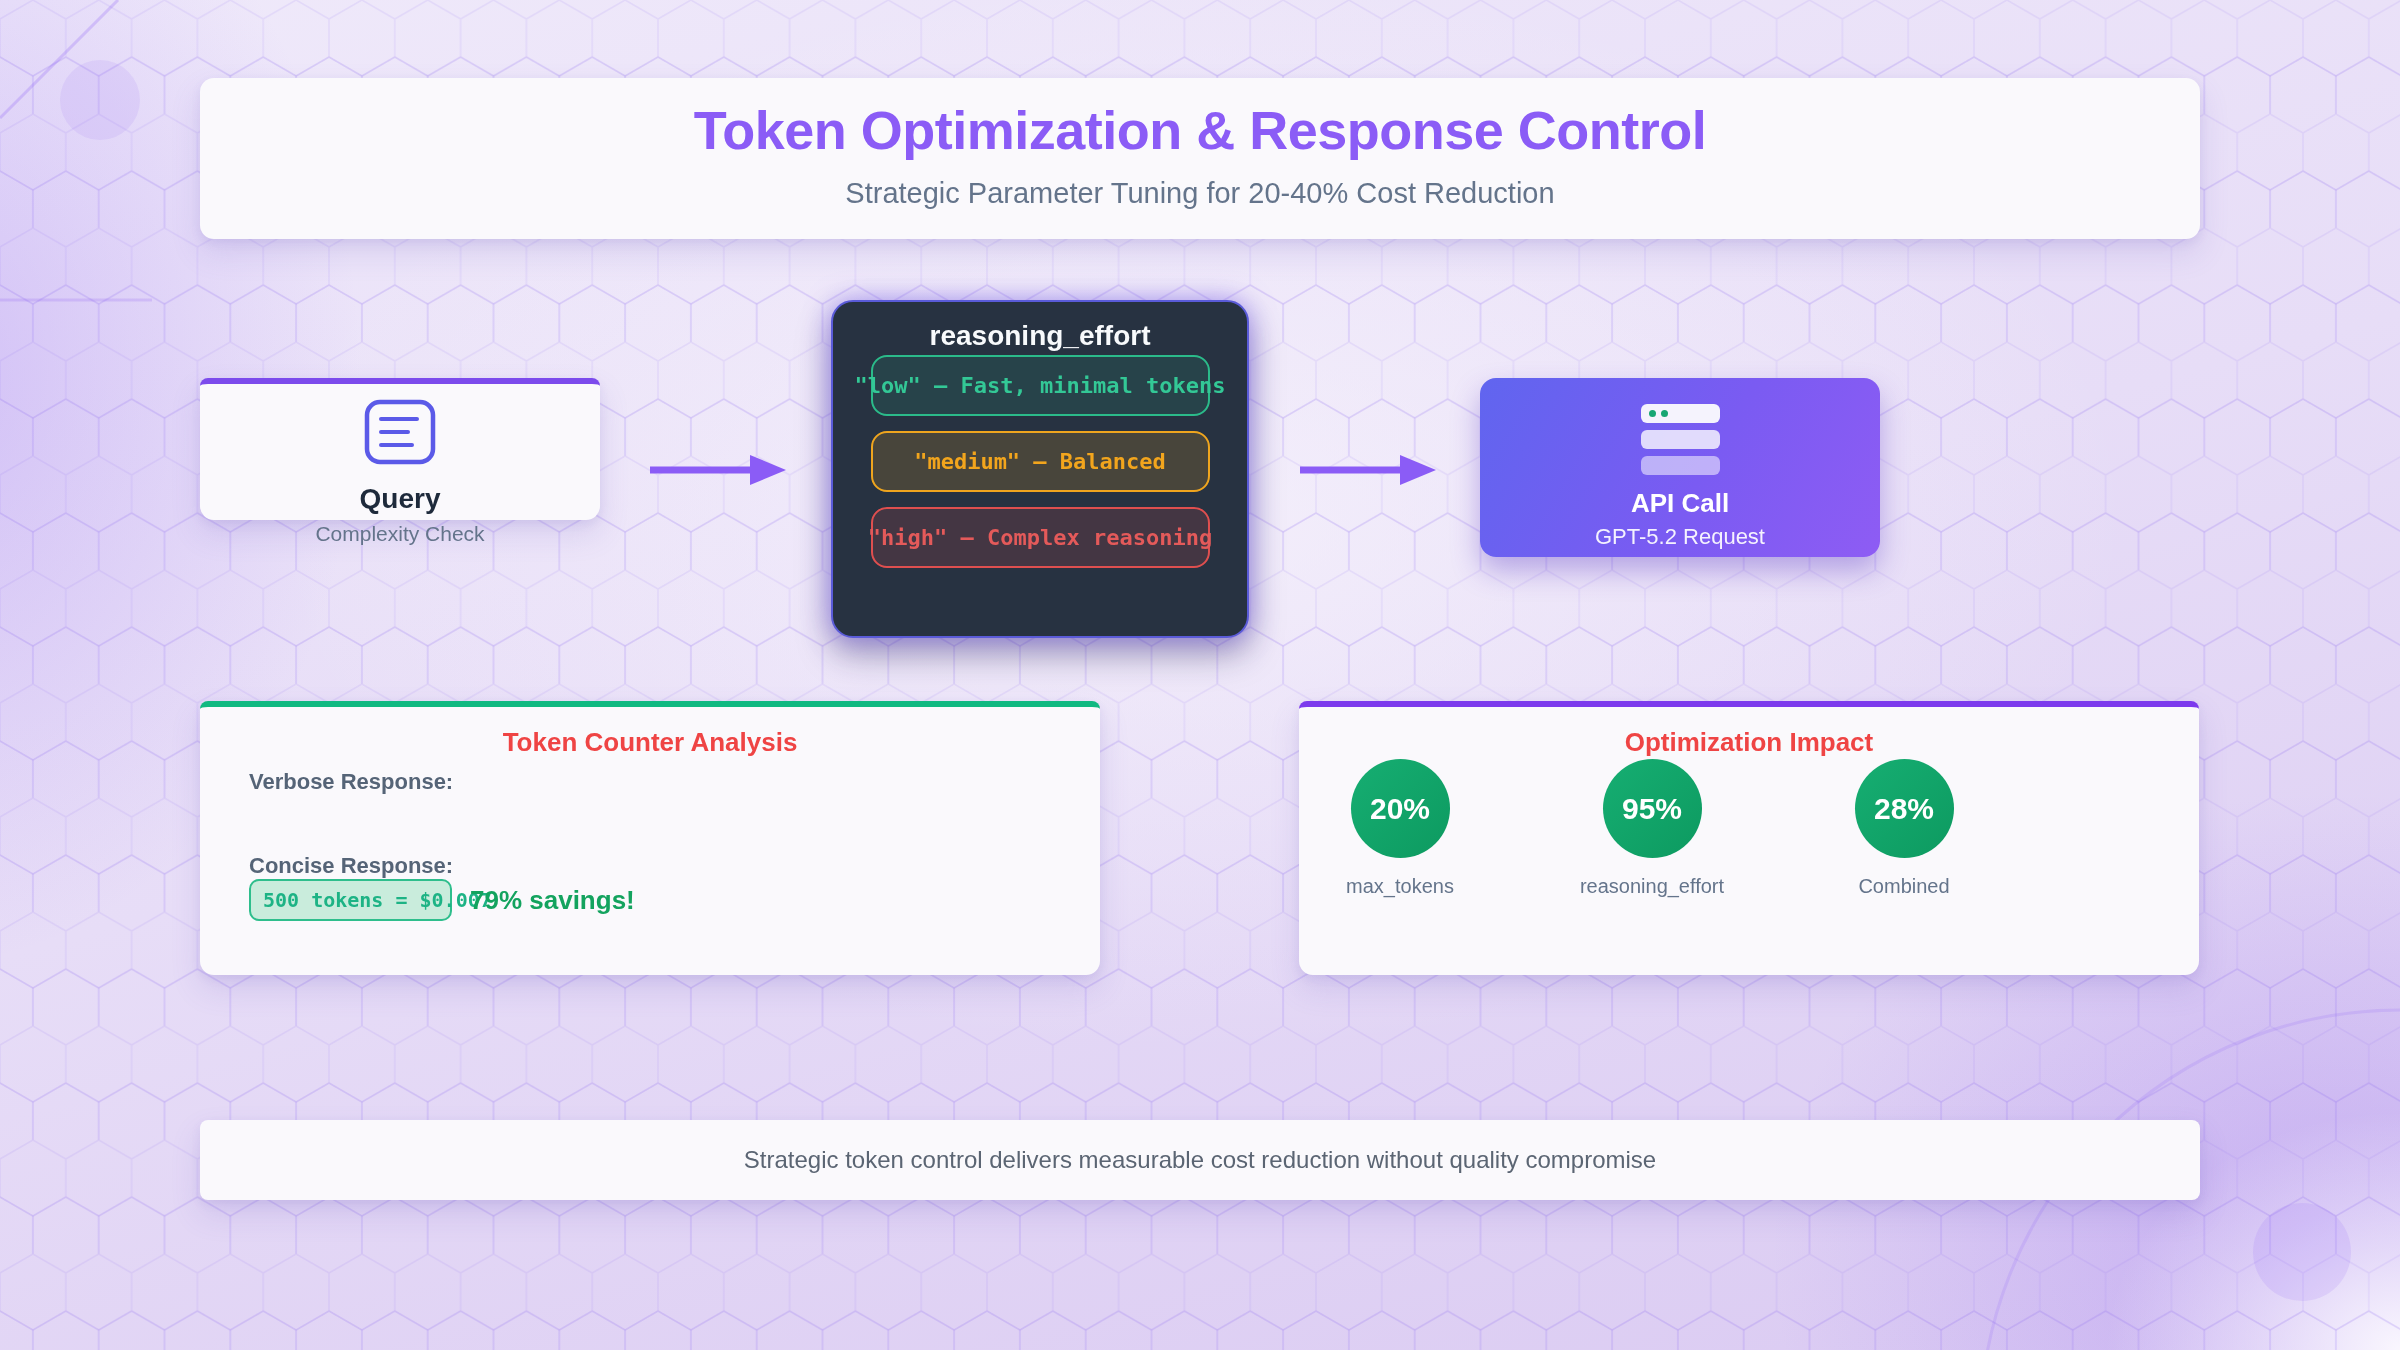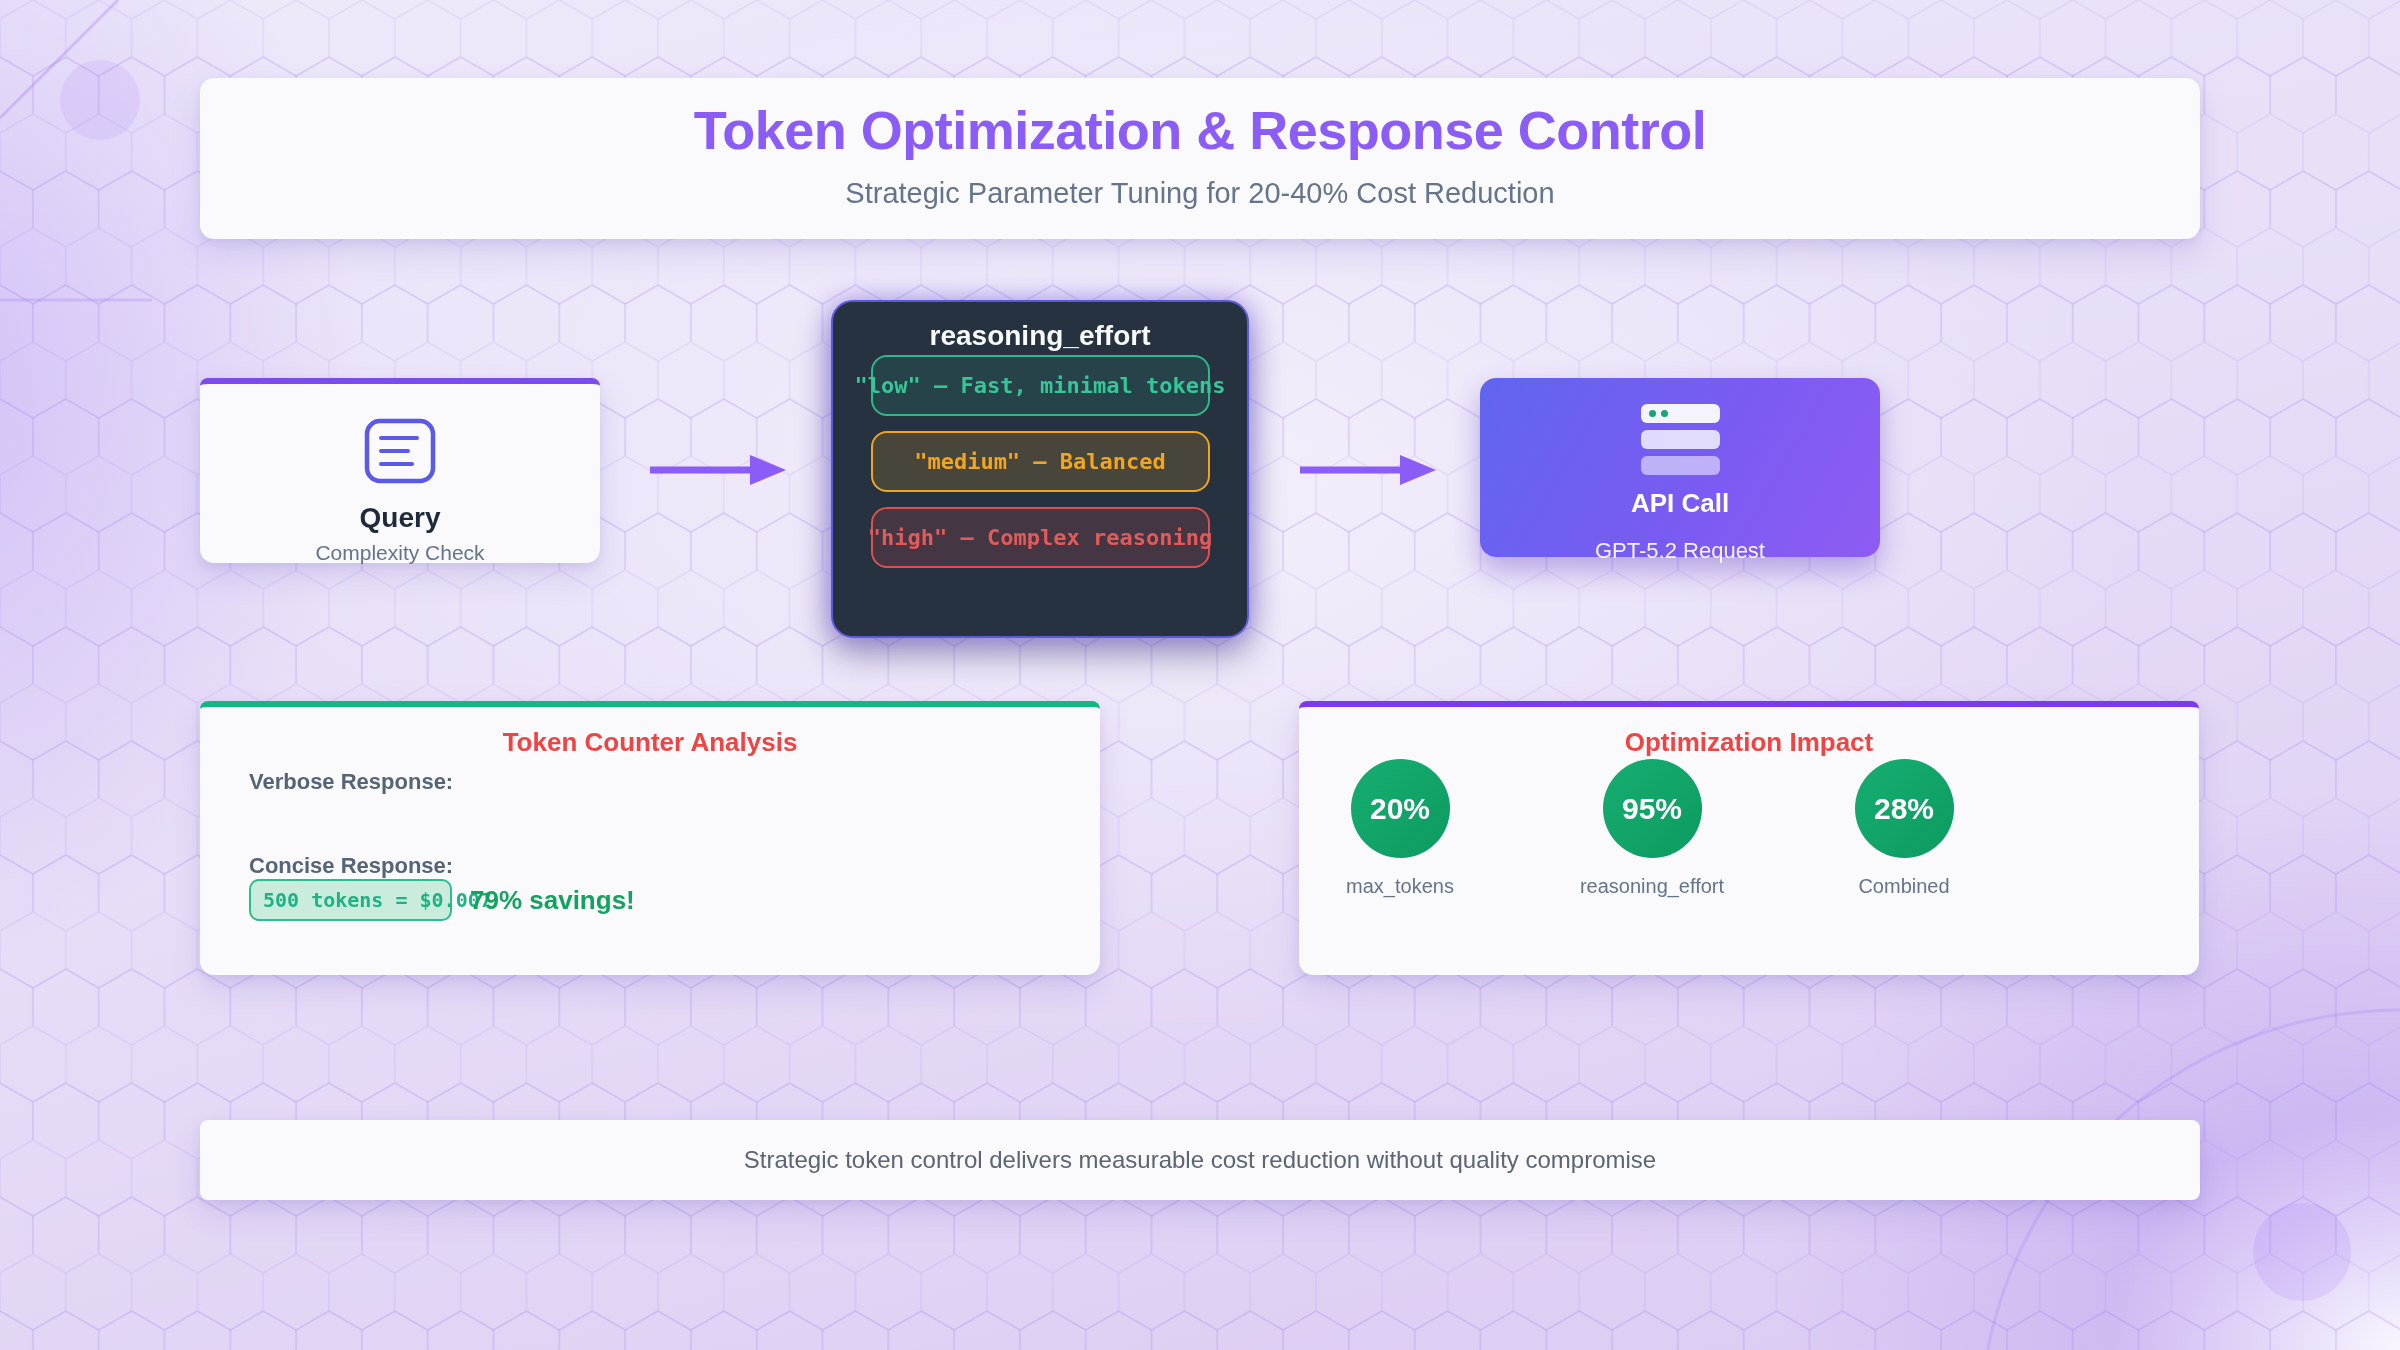--- a/index.html
+++ b/index.html
@@ -26,23 +26,23 @@
   }
 
   
   .header-card { left: 200px; top: 78px; width: 2000px; height: 161px; text-align: center; padding-top: 21px; }
   .header-title { font-size: 54px; font-weight: bold; color: #8B5CF6; line-height: 62px; letter-spacing: -0.5px; }
   .header-subtitle { font-size: 29px; color: #64748B; line-height: 34px; margin-top: 15px; }
 
   
   .node-card { text-align: center; }
   .query-card {
-    left: 200px; top: 378px; width: 400px; height: 185px;
+    left: 200px; top: 378px; width: 400px; height: 142px;
     border-top: 6px solid #7C4BEC; border-radius: 8px 8px 14px 14px;
-    padding-top: 32px;
+    padding-top: 13px;
   }
   .node-title { font-size: 28px; font-weight: bold; color: #1E2A3B; line-height: 32px; margin-top: 12px; }
   .node-sub { font-size: 21px; color: #64748B; line-height: 26px; margin-top: 6px; }
 
   .dark-box {
     left: 831px; top: 300px; width: 418px; height: 338px;
     background: #273241;
     border: 2px solid #5A5BD8;
     border-radius: 22px;
     box-shadow: 0 0 26px rgba(124,93,250,0.55), 0 16px 34px rgba(30,27,75,0.38);
@@ -73,21 +73,21 @@
     padding-top: 26px; text-align: center;
   }
   .server-icon { width: 79px; margin: 0 auto; }
   .server-bar { width: 79px; height: 19px; border-radius: 6px; margin-bottom: 7px; display: flex; align-items: center; }
   .server-bar.b1 { background: #F5F3FD; }
   .server-bar.b2 { background: rgba(255,255,255,0.78); }
   .server-bar.b3 { background: rgba(255,255,255,0.52); margin-bottom: 0; }
   .server-dot { width: 7px; height: 7px; border-radius: 50%; background: #17A673; margin-left: 8px; }
   .server-dot + .server-dot { margin-left: 5px; }
   .api-title { font-size: 26px; font-weight: bold; color: #FFFFFF; line-height: 30px; margin-top: 13px; }
-  .api-sub { font-size: 22px; color: rgba(255,255,255,0.92); line-height: 26px; margin-top: 20px; }
+  .api-sub { font-size: 22px; color: rgba(255,255,255,0.92); line-height: 26px; margin-top: 6px; }
 
   .flow-arrow { position: absolute; z-index: 1; }
 
   
   .token-card {
     left: 200px; top: 701px; width: 900px; height: 274px;
     border-top: 6px solid #10B981; border-radius: 8px 8px 14px 14px;
   }
   .opt-card {
     left: 1299px; top: 701px; width: 900px; height: 274px;

